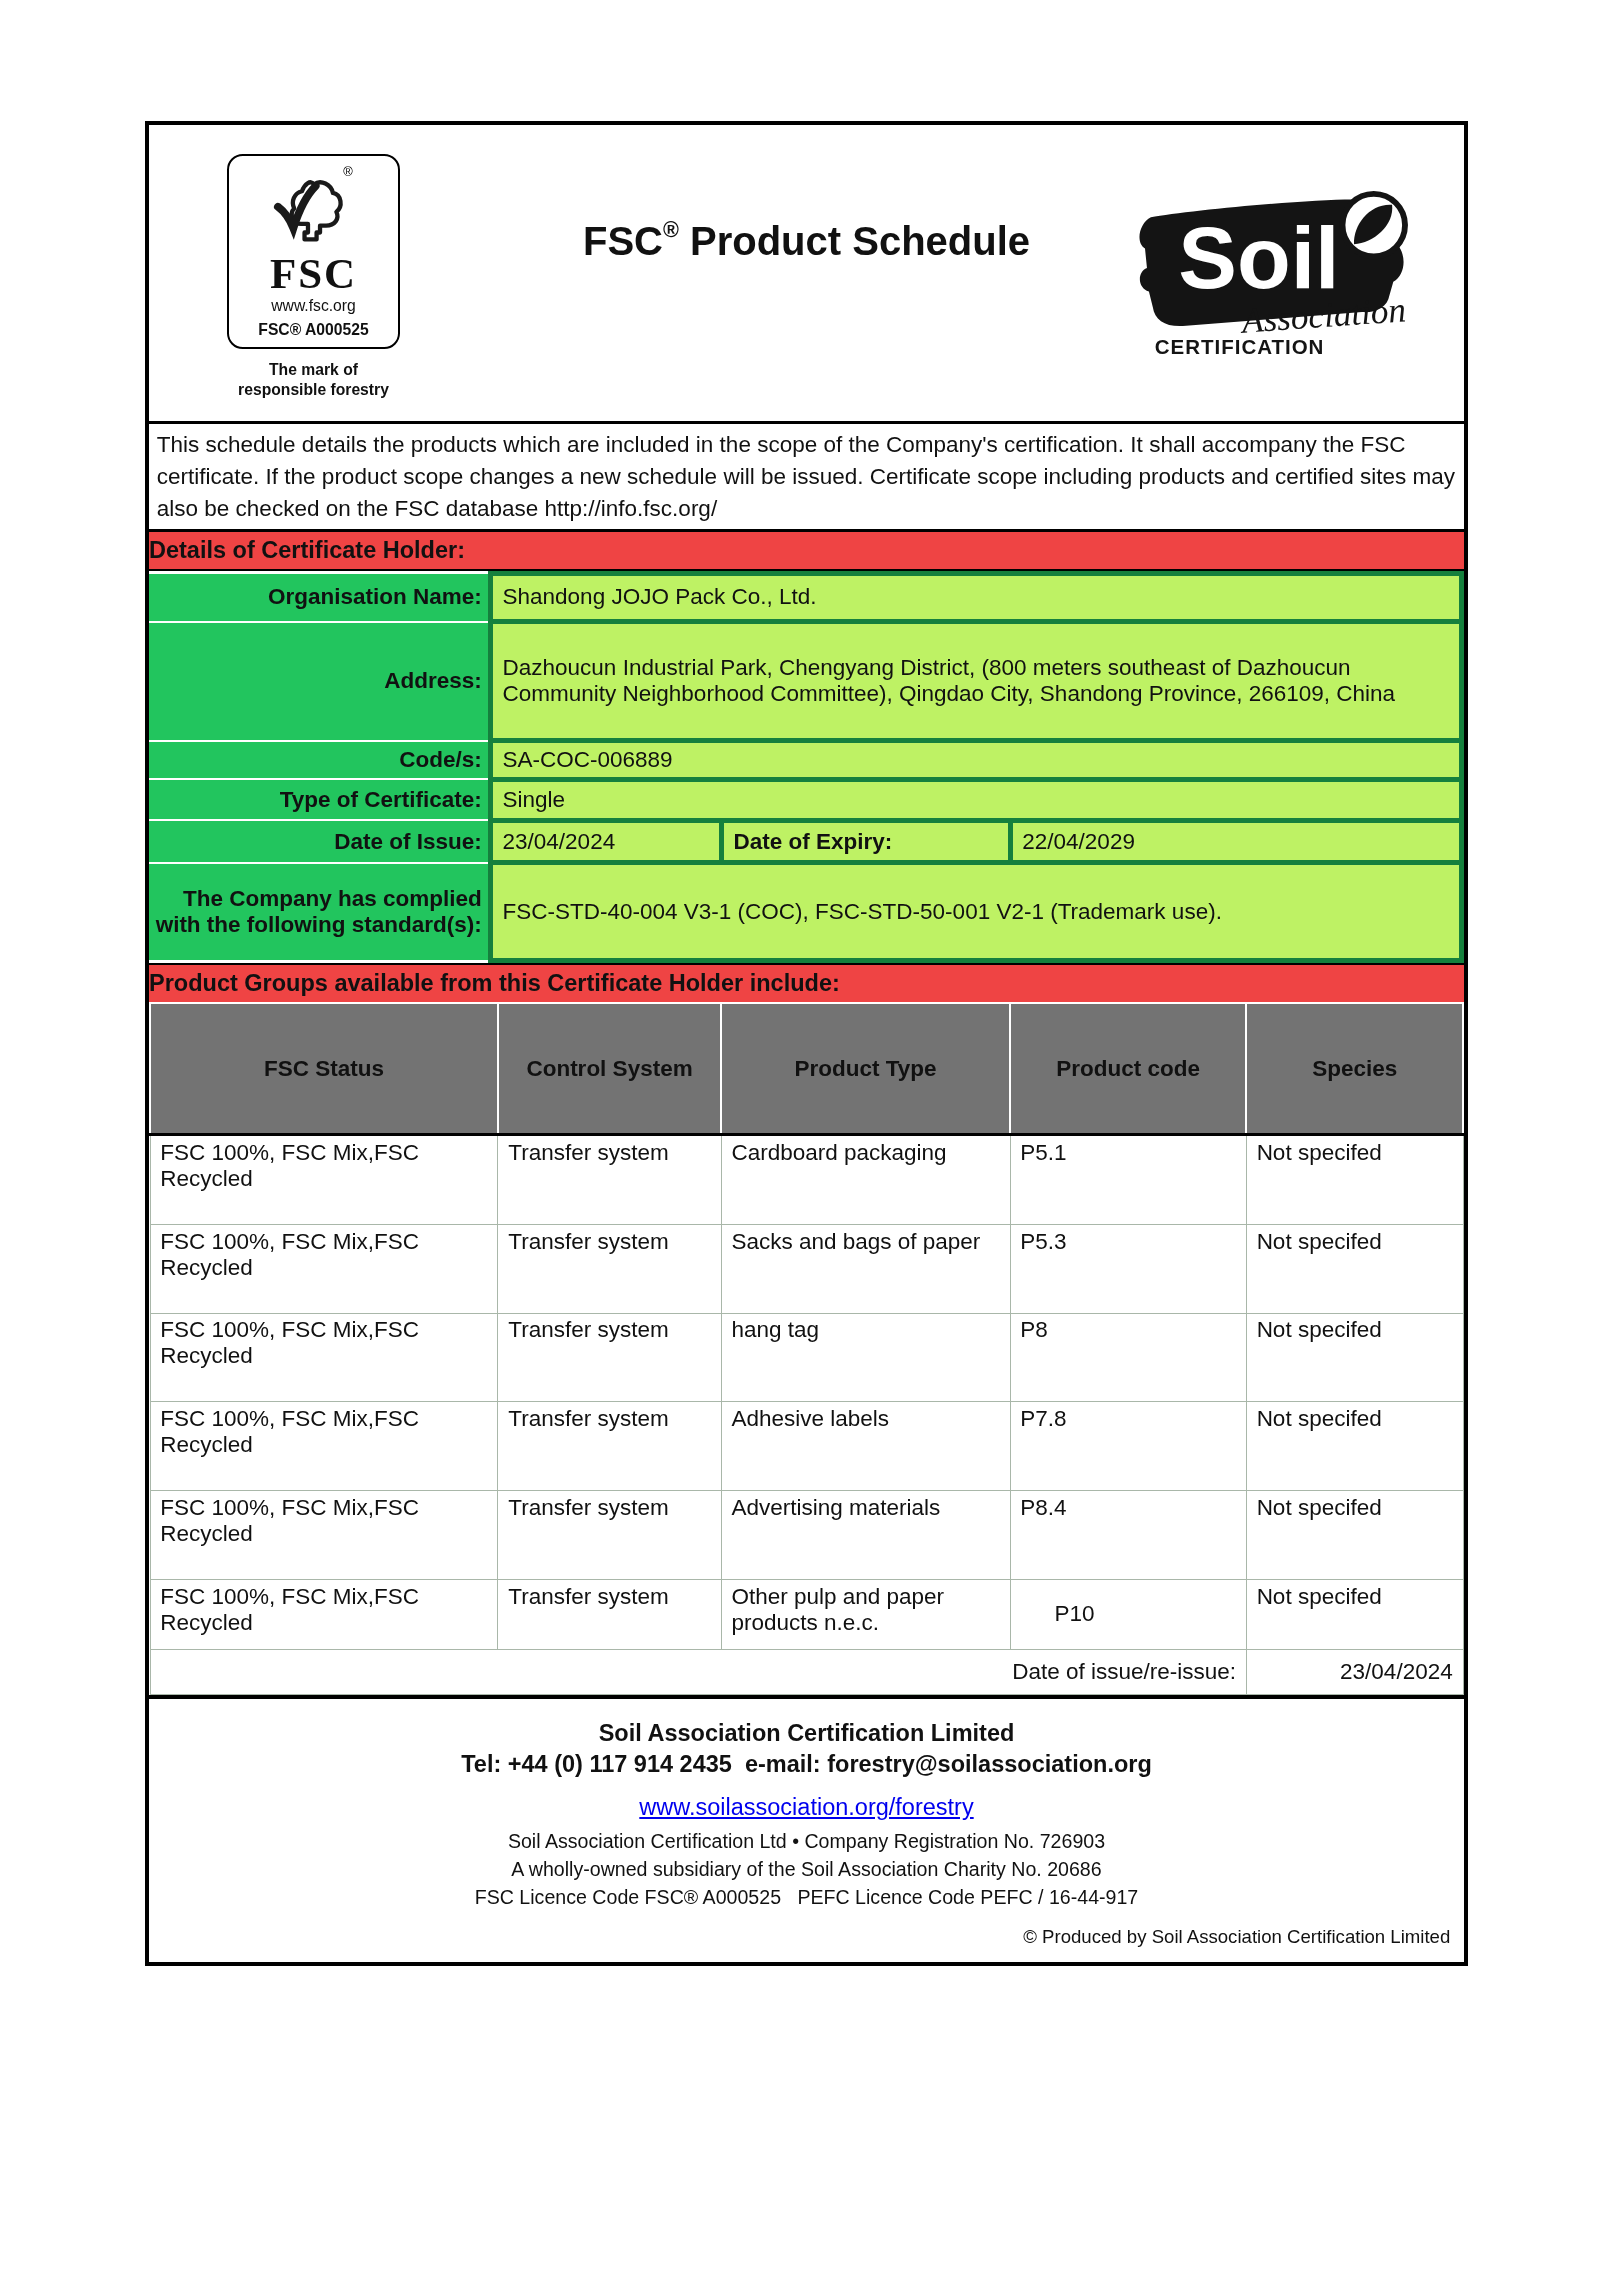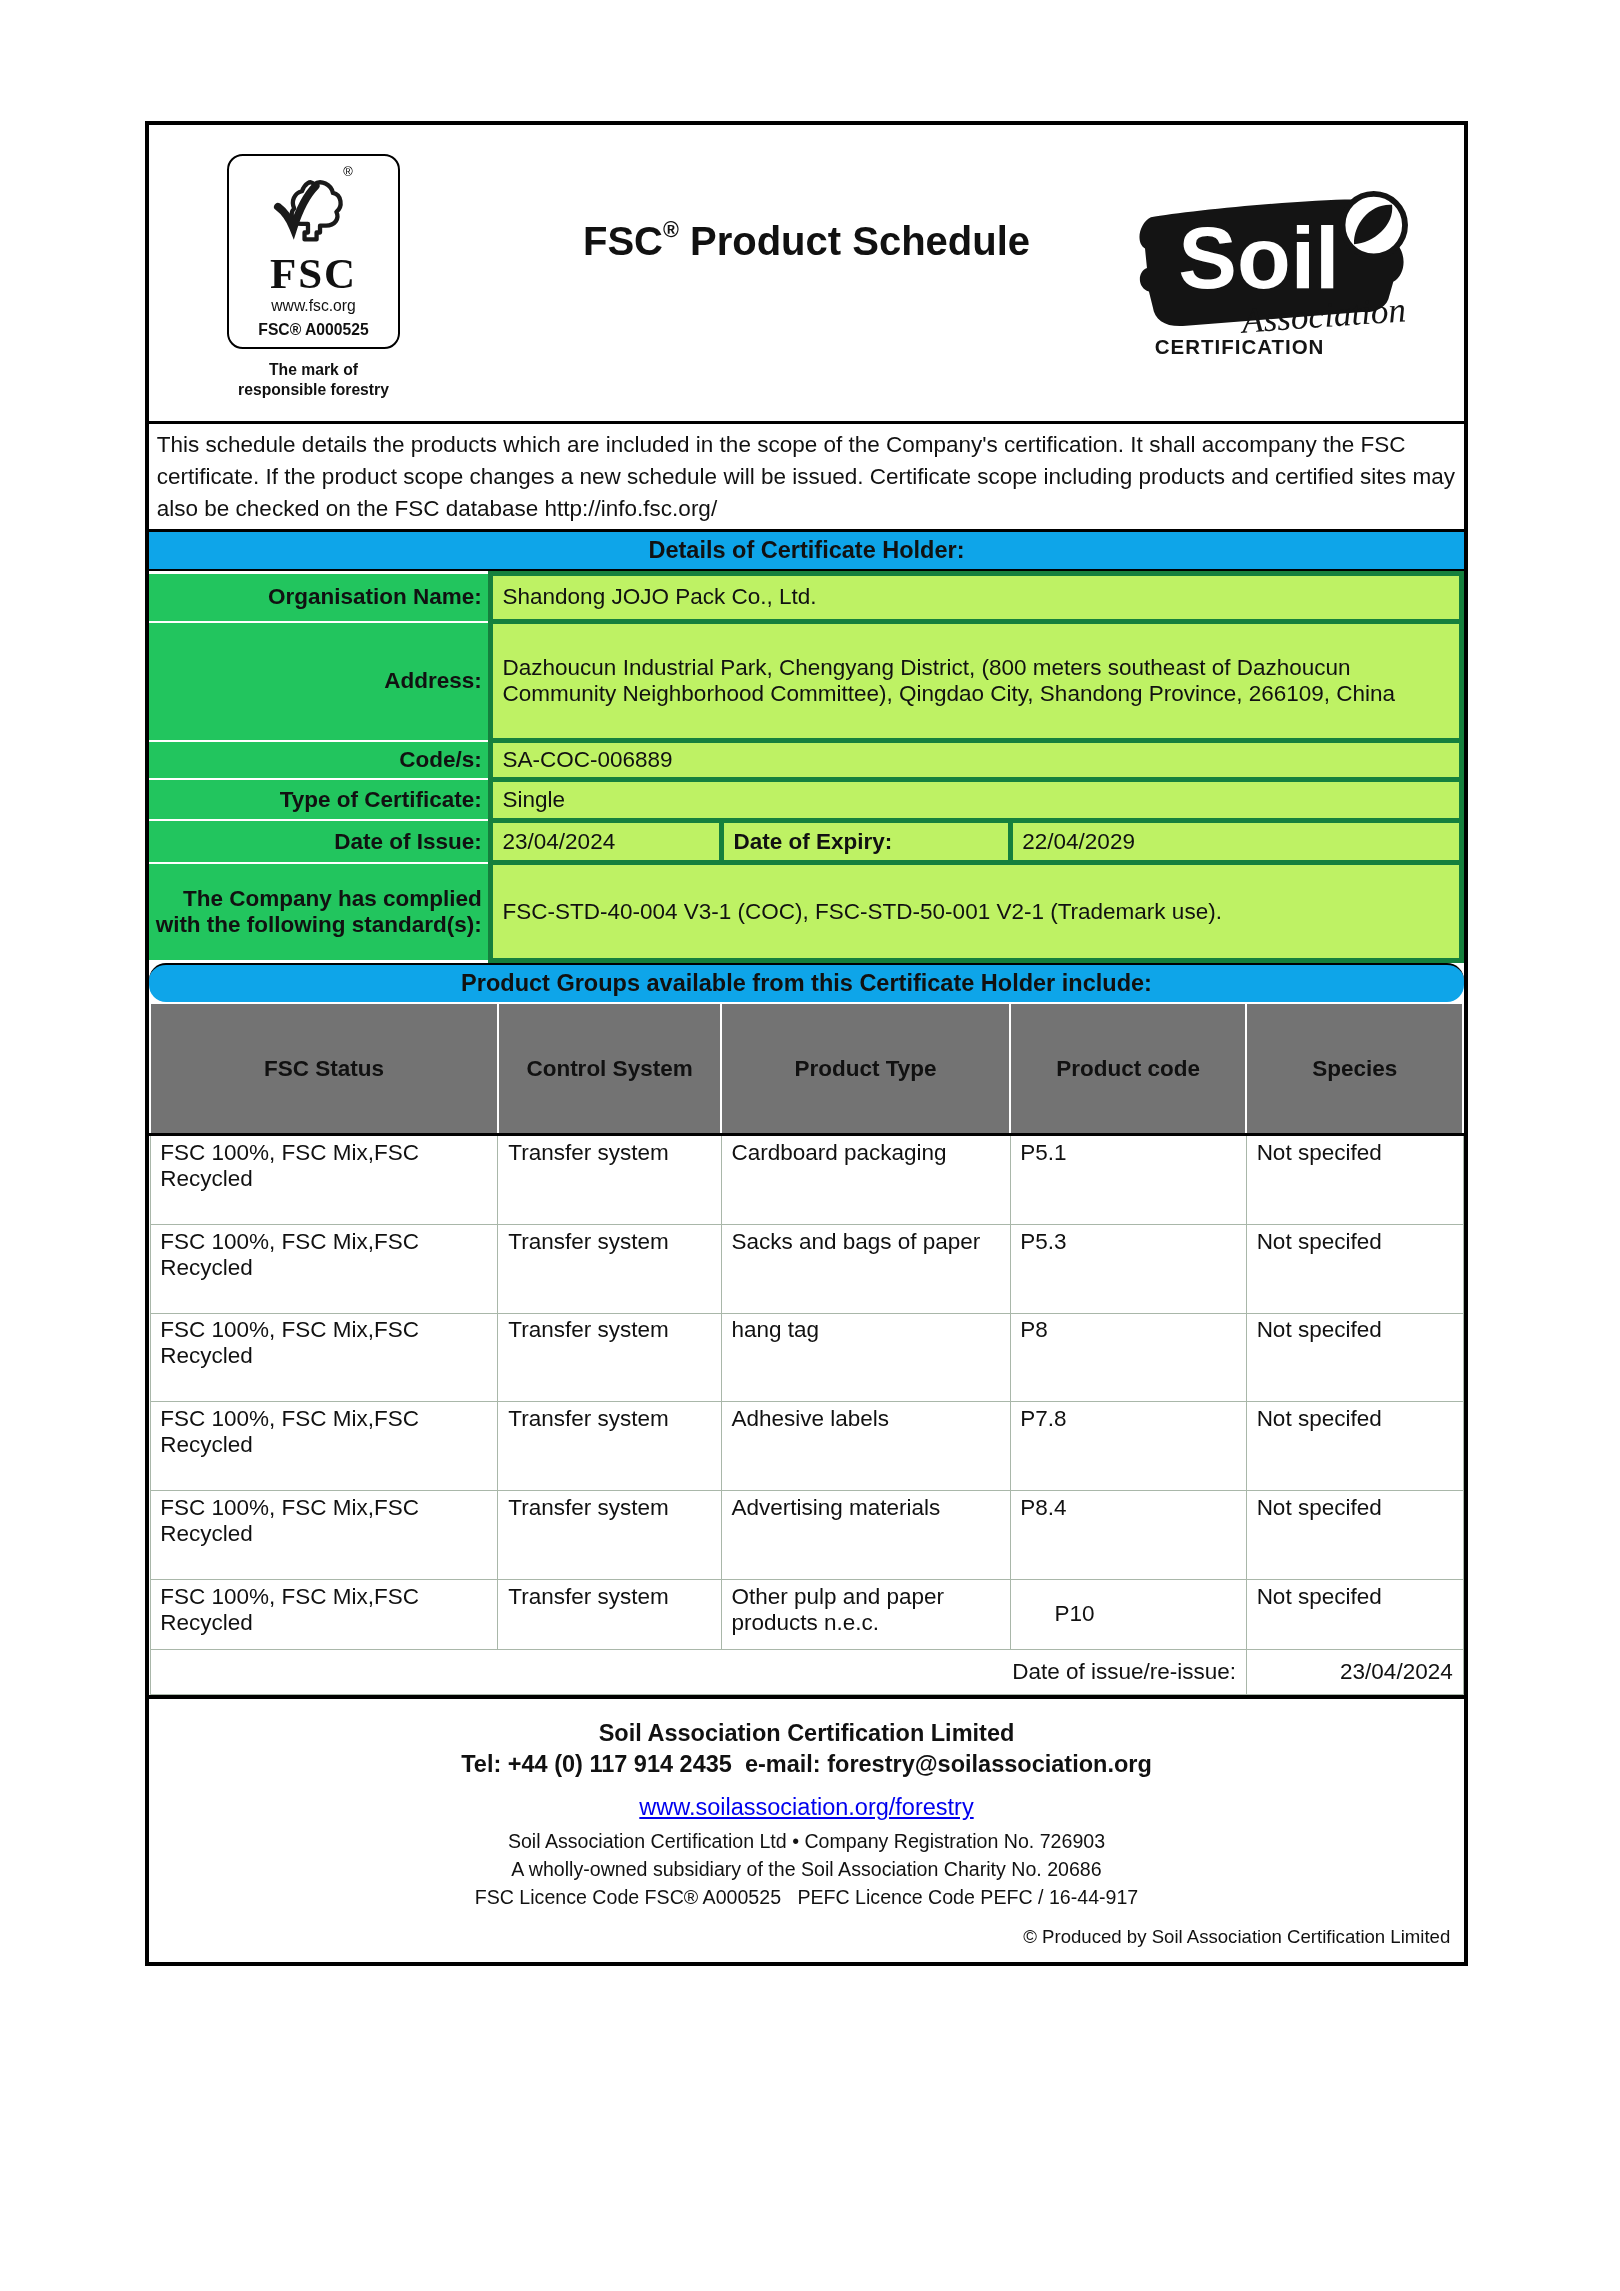--- a/index.html
+++ b/index.html
@@ -16,23 +16,23 @@
   .fsc-lic{font-size:15.7px;font-weight:bold;margin-top:5.9px;}
   .fsc-tagline{font-size:15.7px;font-weight:600;margin-top:11.8px;line-height:19.6px;white-space:pre-line;}
   .doc-title{position:absolute;left:0;right:0;top:94px;text-align:center;font-size:40px;font-weight:bold;}
   .doc-title sup{font-size:21.6px;position:relative;top:-3.9px;}
   .soil-logo{position:absolute;right:41px;top:61px;width:294px;height:174px;}
 
   
   .intro-sec{padding:4.9px 7.8px 3.9px 7.8px;font-size:22.5px;line-height:32px;border-bottom:3.9px solid #000;}
 
   
-  .secbar{background:#0ea5e9;text-align:center;font-weight:bold;font-size:23.5px;padding:4.9px 0;}
+  .secbar{background:#ef4444;font-weight:bold;font-size:23.5px;padding:4.9px 0;}
   .bar-details{border-bottom:2px solid #000;}
-  .bar-products{border-top:2.9px solid #000;border-radius:17px;}
+  .bar-products{border-top:2.9px solid #000;}
 
   
   table{border-collapse:collapse;width:100%;table-layout:fixed;}
   .dtable{font-size:22.5px;}
   .dtable td{vertical-align:middle;}
   .dtable td.lab{background:#22c55e;font-weight:bold;text-align:right;
                  border:2px solid #fff;border-left:none;padding:2.9px 5.9px 2.9px 3.9px;}
   .dtable td.val{background:#bef264;border:5px solid #15803d;padding:2.9px 9.8px;}
   .dtable td.lab2{font-weight:bold;}
   .r-org td{height:38px;}

